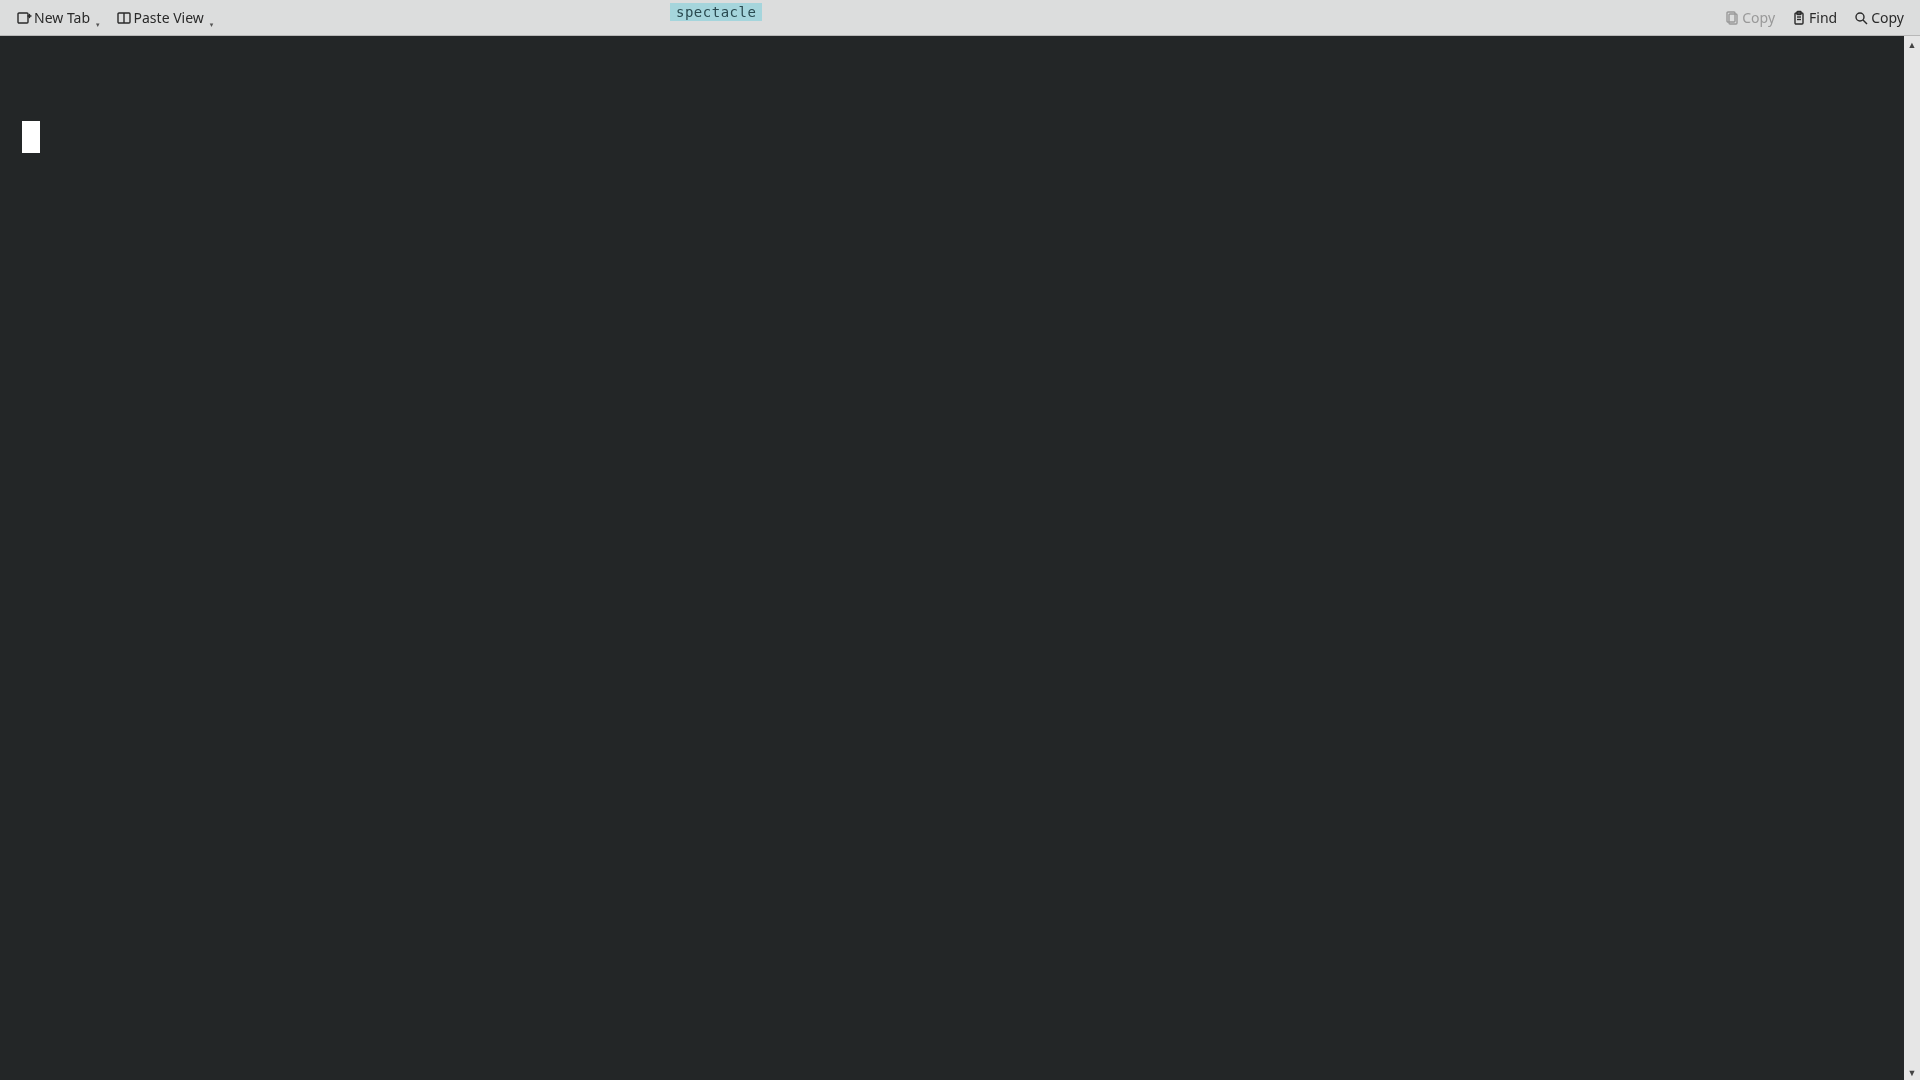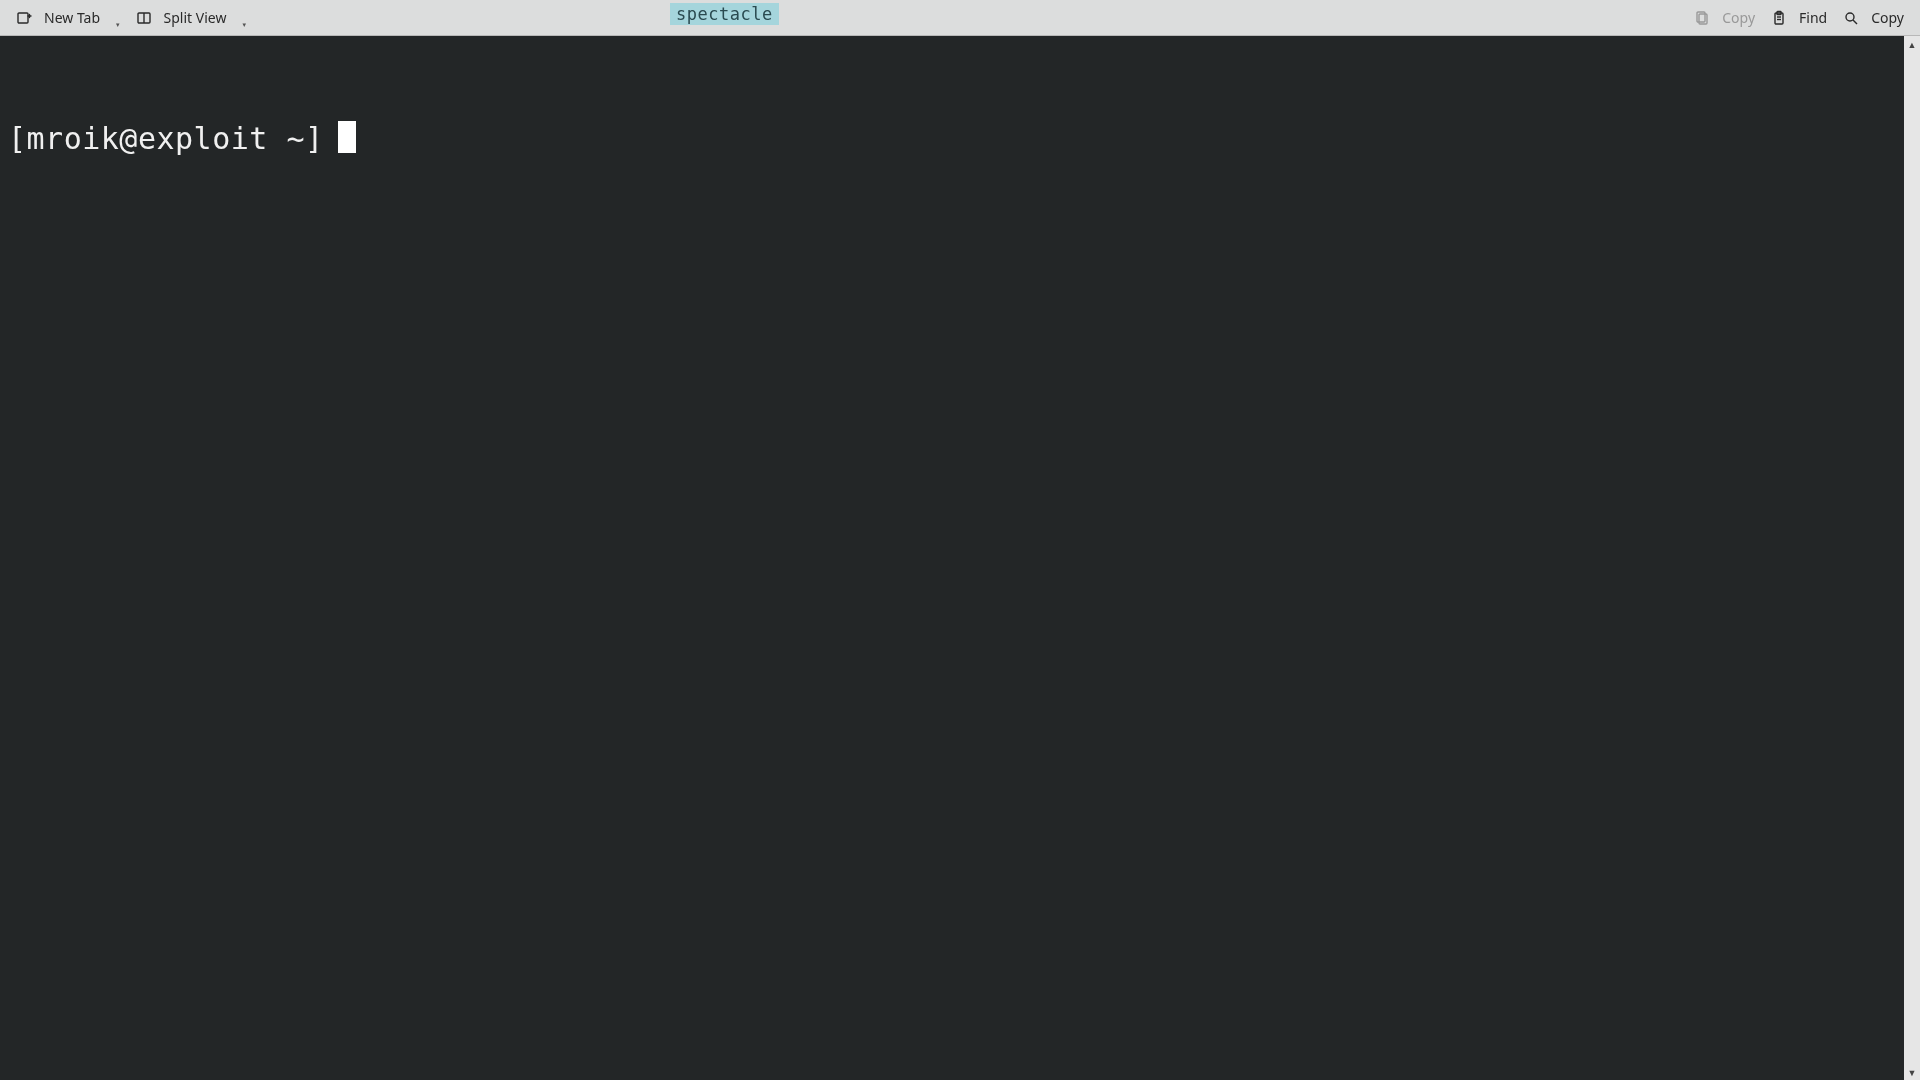--- a/index.html
+++ b/index.html
@@ -31,21 +31,21 @@
       position: relative;
     }
     .toolbar-right {
       display: flex;
       align-items: flex-start;
       gap: 0;
     }
     .toolbar-btn {
       display: flex;
       align-items: center;
-      gap: 12px;
+      gap: 2px;
       padding: 4px 8px;
       font-size: 14px;
       color: #2a2a2a;
       cursor: pointer;
       border-radius: 3px;
       position: relative;
     }
     .toolbar-btn.disabled {
       color: #999;
       cursor: default;
@@ -71,21 +71,21 @@
       fill: none;
       stroke-width: 1.4;
     }
     .title-pill {
       position: absolute;
       left: 670px;
       top: 3px;
       background: #a5d5dc;
       color: #2a4a50;
       font-family: "DejaVu Sans Mono", monospace;
-      font-size: 17px;
+      font-size: 14px;
       padding: 1px 6px;
       letter-spacing: 0.5px;
     }
     .terminal-area {
       position: relative;
       width: calc(100% - 16px);
       height: calc(100% - 36px);
       background: #232627;
       display: flex;
     }
@@ -159,21 +159,21 @@
       <span class="dropdown-caret">▾</span>
     </div>
 
     <div class="toolbar-btn">
       <span class="icon">
         <svg viewBox="0 0 16 16">
           <rect x="2" y="3" width="12" height="10" rx="1"></rect>
           <line x1="8" y1="3" x2="8" y2="13"></line>
         </svg>
       </span>
-      <span>Split View</span>
+      <span>Paste View</span>
       <span class="dropdown-caret">▾</span>
     </div>
   </div>
 
   <div class="toolbar-right">
     <div class="toolbar-btn disabled">
       <span class="icon">
         <svg viewBox="0 0 16 16">
           <rect x="3" y="2" width="8" height="10" rx="1"></rect>
           <rect x="5" y="4" width="8" height="10" rx="1"></rect>
@@ -202,21 +202,20 @@
         </svg>
       </span>
       <span>Copy</span>
     </div>
   </div>
 </div>
 
 <div class="terminal-area">
   <div class="terminal-content">
     <div class="prompt-line">
-      <span>[mroik@exploit ~]</span>
       <span class="cursor-block"></span>
     </div>
   </div>
 </div>
 
 <div class="scrollbar">
   <div class="scrollbar-arrow">▲</div>
   <div class="scrollbar-track"></div>
   <div class="scrollbar-arrow">▼</div>
 </div>

